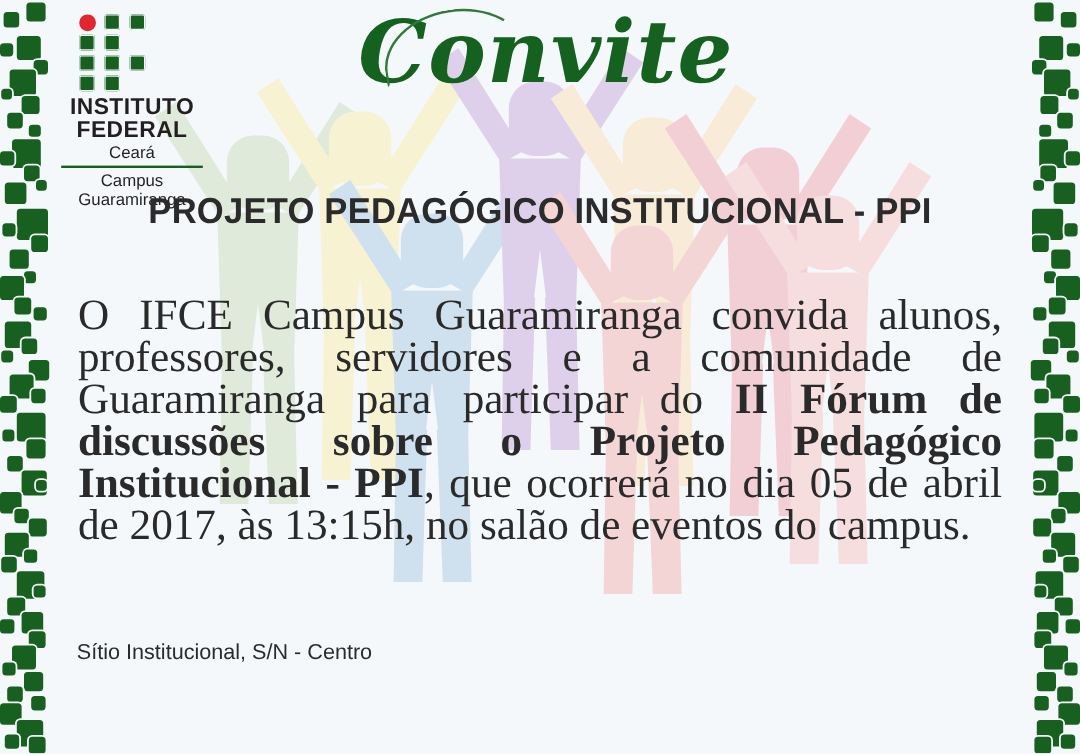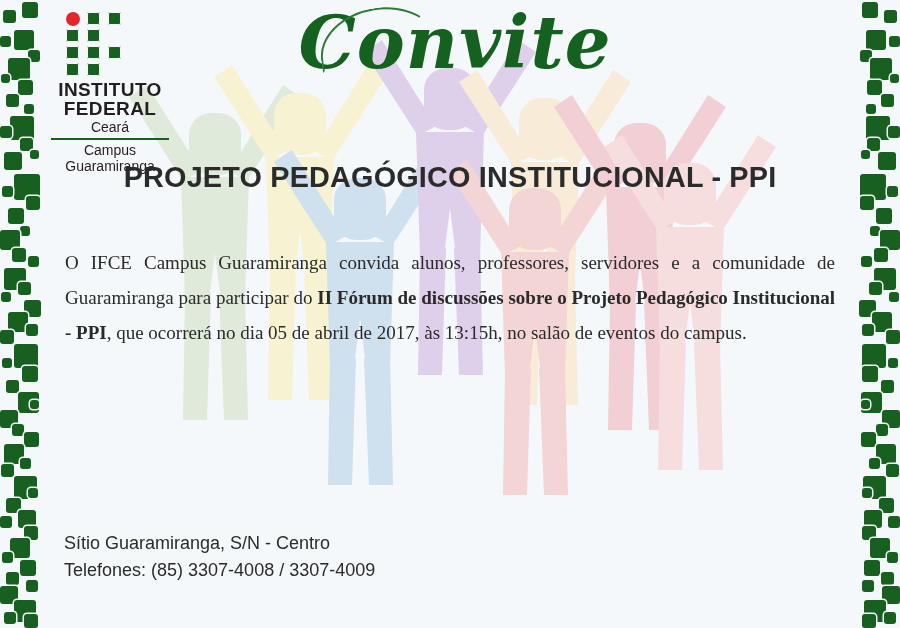--- a/index.html
+++ b/index.html
@@ -154,21 +154,21 @@
     transform:scaleX(0.96);
   }
 
   
   #body-text {
     position:absolute;
     left:65px;
     top:245px;
     width:770px;
     font-family:"Liberation Serif", serif;
-    font-size:19px;
+    font-size:36px;
     line-height:35px;
     color:#2a2a2a;
     text-align:justify;
     text-justify:inter-word;
   }
   #body-text b { font-weight:bold; }
 
   
   #cta {
     position:absolute;
@@ -413,18 +413,17 @@
       <span class="swash"></span>
       <span>Convite</span>
     </div>
 
     <div id="main-title">PROJETO PEDAGÓGICO INSTITUCIONAL - PPI</div>
 
     <div id="body-text"><span>O IFCE Campus Guaramiranga convida alunos, professores, servidores e a comunidade de Guaramiranga para participar do </span><b>II Fórum de discussões sobre o Projeto Pedagógico Institucional - PPI</b><span>, que ocorrerá no dia 05 de abril de 2017, às 13:15h, no salão de eventos do campus.</span></div>
 
 
     <div id="footer">
-      <div>Sítio Guaramiranga, S/N - Centro</div>
-      <div>Telefones: (85) 3307-4008 / 3307-4009</div>
+      <div>Sítio Institucional, S/N - Centro</div>
     </div>
 
   </div>
 </div>
 
 </body></html>

